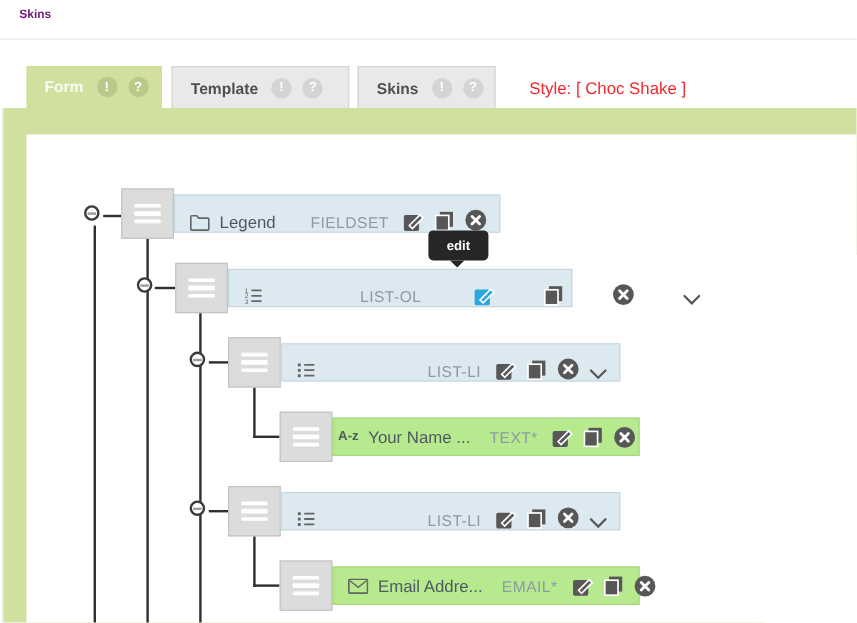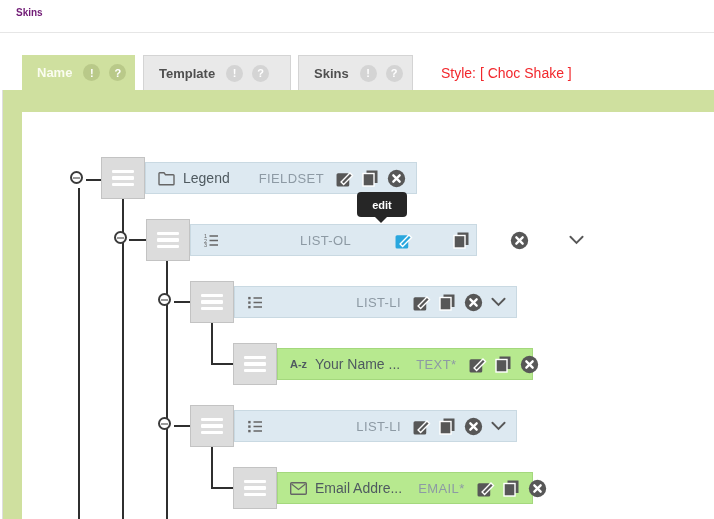--- a/index.html
+++ b/index.html
@@ -33,55 +33,55 @@
   
   .tl { position:absolute; background:#2f2f2f; }
   .toggle { position:absolute; width:13px; height:13px; background:#fff; border:2px solid #3a3a3a; border-radius:50%; display:flex; align-items:center; justify-content:center; cursor:pointer; z-index:3; }
   .toggle .dash { width:7px; height:2px; background:#9a9a9a; }
 
   
   .trow { position:absolute; display:flex; z-index:2; }
   .handle { width:44px; height:42px; background:#dcdcdc; border:1px solid #c3c3c3; display:flex; flex-direction:column; align-items:center; justify-content:center; gap:3px; cursor:grab; flex:0 0 auto; }
   .handle .bar { width:22px; height:3.5px; background:#fff; border-radius:1px; }
   .rbody { height:32px; margin-top:5px; display:flex; align-items:center; gap:8px; padding:0 10px 0 12px; border:1px solid; }
-  .rbody.blue { background:#dde9f1; border-color:#c9d9e2; }
+  .rbody.blue { background:#dde9f1; border-color:#c9d9e2;align-items:flex-end; }
   .rbody.green { background:#b7e98f; border-color:#a4d87d; }
   .grow { flex:1 1 auto; }
   .rname { font-size:14px; color:#4f5a60; white-space:nowrap; }
   .rtype { font-size:13px; color:#8d9aa4; letter-spacing:.4px; white-space:nowrap; margin-right:4px; }
   .ticon { color:#666; display:flex; align-items:center; flex:0 0 auto; }
   .aicon { color:#575757; display:flex; align-items:center; cursor:pointer; flex:0 0 auto; }
   .aicon.active-blue { color:#29a7de; }
   .azlabel { font-size:11px; font-weight:700; color:#4f5a60; letter-spacing:0; }
 
   
   .r1 { left:101px; top:157px; } .r1 .rbody { width:272px; }
   .r2 { left:146px; top:219px; } .r2 .rbody { width:287px;gap:40px; }
   .r3 { left:190px; top:281px; } .r3 .rbody { width:283px; }
-  .r4 { left:233px; top:343px; } .r4 .rbody { width:256px; }
+  .r4 { left:233px; top:343px; } .r4 .rbody { width:256px;justify-content:center; }
   .r5 { left:190px; top:405px; } .r5 .rbody { width:283px; }
   .r6 { left:233px; top:467px; } .r6 .rbody { width:256px;align-items:center; }
 
   
   .tooltip { position:absolute; left:357px; top:192px; width:50px; height:25px; background:#262626; border-radius:4px; color:#fff; font-size:11px; font-weight:600; display:flex; align-items:center; justify-content:center; z-index:5; }
   .tooltip::after { content:""; position:absolute; left:18px; top:25px; border:6px solid transparent; border-top-color:#262626; border-bottom-width:0; }
 
   svg { display:block; }
 </style>
 </head>
 <body>
 
 <div class="page">
 
   <div class="topbar">
     <div class="title">Skins</div>
   </div>
 
   <div class="tab tab-form">
-    <span class="tab-label">Name</span>
+    <span class="tab-label">Form</span>
     <span class="badge">!</span>
     <span class="badge">?</span>
   </div>
   <div class="tab tab-gray tab-template">
     <span class="tab-label">Template</span>
     <span class="badge">!</span>
     <span class="badge">?</span>
   </div>
   <div class="tab tab-gray tab-style">
     <span class="tab-label">Skins</span>

